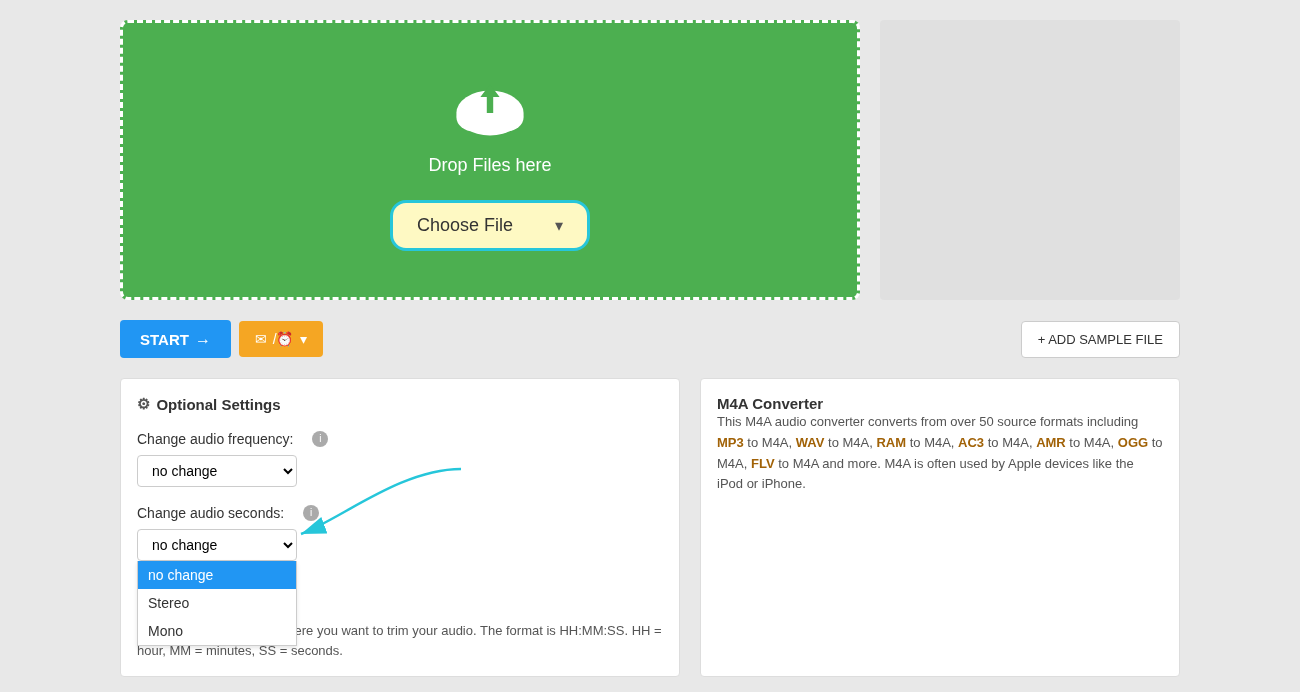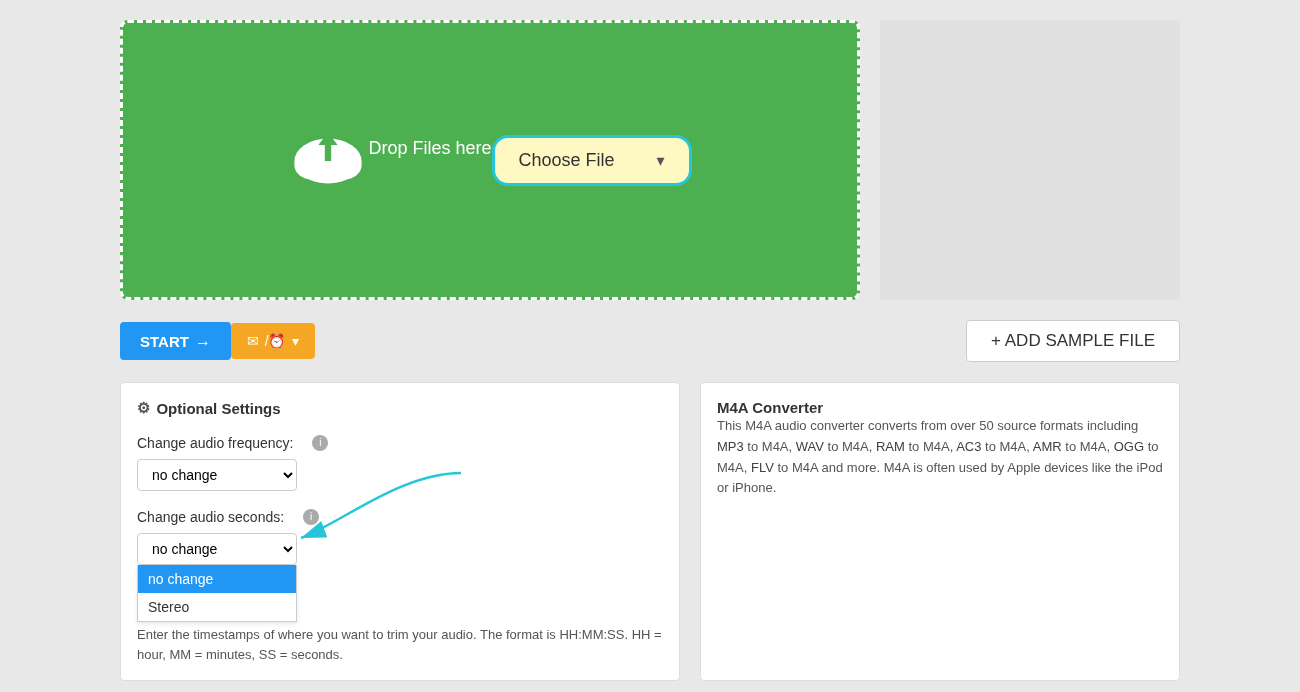--- a/index.html
+++ b/index.html
@@ -24,21 +24,21 @@
       gap: 20px;
       margin-bottom: 20px;
     }
 
     .upload-area {
       flex: 1;
       background: #4caf50;
       border: 3px dashed #fff;
       border-radius: 8px;
       display: flex;
-      flex-direction: row;
+      flex-direction: column;
       align-items: center;
       justify-content: center;
       padding: 30px 20px;
       min-height: 280px;
       position: relative;
     }
 
     .cloud-icon {
       margin-bottom: 12px;
     }
@@ -87,20 +87,21 @@
     
     .action-row {
       display: flex;
       align-items: center;
       justify-content: space-between;
       margin-bottom: 20px;
     }
 
     .action-left {
       display: flex;
+      gap: 8px;
       align-items: center;
     }
 
     .start-btn {
       background: #2196f3;
       color: white;
       border: none;
       border-radius: 4px;
       padding: 10px 20px;
       font-size: 15px;
@@ -125,22 +126,22 @@
       cursor: pointer;
       display: flex;
       align-items: center;
       gap: 6px;
     }
 
     .add-sample-btn {
       background: white;
       border: 1px solid #ccc;
       border-radius: 4px;
-      padding: 10px 24px;
-      font-size: 17px;
+      padding: 10px 16px;
+      font-size: 13px;
       cursor: pointer;
       color: #333;
     }
 
     
     .bottom-section {
       display: flex;
       gap: 20px;
     }
 
@@ -260,22 +261,22 @@
       color: #333;
     }
 
     .info-panel-text {
       font-size: 13px;
       color: #555;
       line-height: 1.6;
     }
 
     .info-panel-text strong {
-      color: #404040;
-      font-weight: normal;
+      color: #a16207;
+      font-weight: bold;
     }
 
     
     .settings-relative {
       position: relative;
     }
 
     .teal-arrow-svg {
       position: absolute;
       top: 80px;
@@ -357,20 +358,21 @@
         <div class="dropdown-wrapper">
           <select class="field-select">
             <option>no change</option>
             <option>Stereo</option>
             <option>Mono</option>
           </select>
           
           <div class="dropdown-options">
             <div class="dropdown-option selected">no change</div>
             <div class="dropdown-option">Stereo</div>
+            <div class="dropdown-option">Mono</div>
           </div>
         </div>
       </div>
 
       <svg class="teal-arrow-svg" width="200" height="100">
         <defs>
           <marker id="arrowhead" markerWidth="10" markerHeight="7" refX="10" refY="3.5" orient="auto">
             <polygon points="0 0, 10 3.5, 0 7" fill="#26c6da"></polygon>
           </marker>
         </defs>

